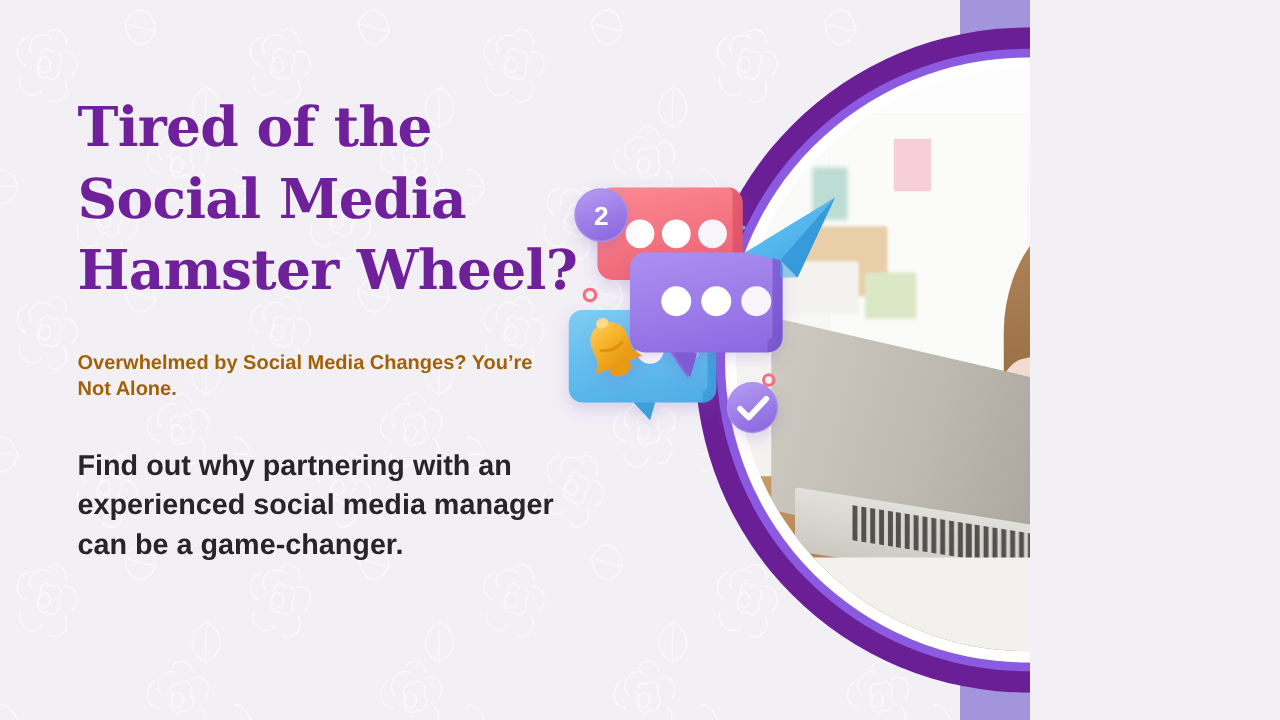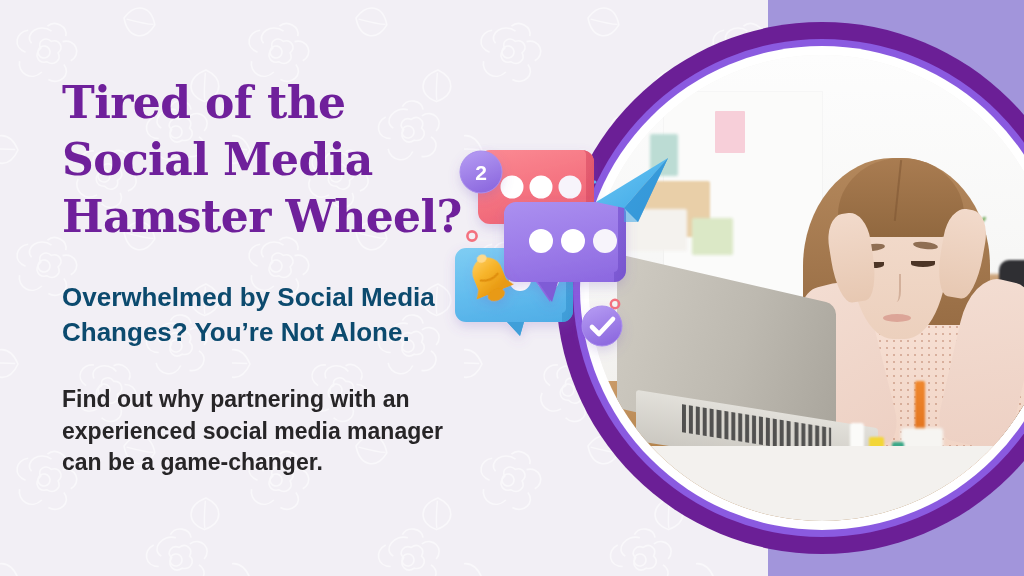--- a/index.html
+++ b/index.html
@@ -7,21 +7,21 @@
   html,body { width:1024px; height:576px; overflow:hidden; }
   body {
     font-family: "Liberation Sans", sans-serif;
     background:#f2eff5;
     position:relative;
   }
 
   
   .banner {
     position:relative;
-    width:1024px; height:576px;
+    width:824px; height:576px;
     overflow:hidden;
     background:#f2eff5;
   }
 
   
   .floral-layer {
     position:absolute; inset:0;
     z-index:1;
     opacity:1;
     pointer-events:none;
@@ -281,23 +281,23 @@
     font-size:44px;
     line-height:1.30;
     letter-spacing:-0.6px;
     color:#6f209b;
     margin:0 0 34px 0;
     white-space:pre-line;
   }
   .sub {
     font-family:"Liberation Sans", sans-serif;
     font-weight:700;
-    font-size:26px;
+    font-size:16px;
     line-height:1.36;
-    color:#0c4a6e;
+    color:#a16207;
     margin:0 0 34px 0;
     max-width:380px;
   }
   .body {
     font-family:"Liberation Sans", sans-serif;
     font-weight:700;
     font-size:23px;
     line-height:1.36;
     color:#272527;
     margin:0;

